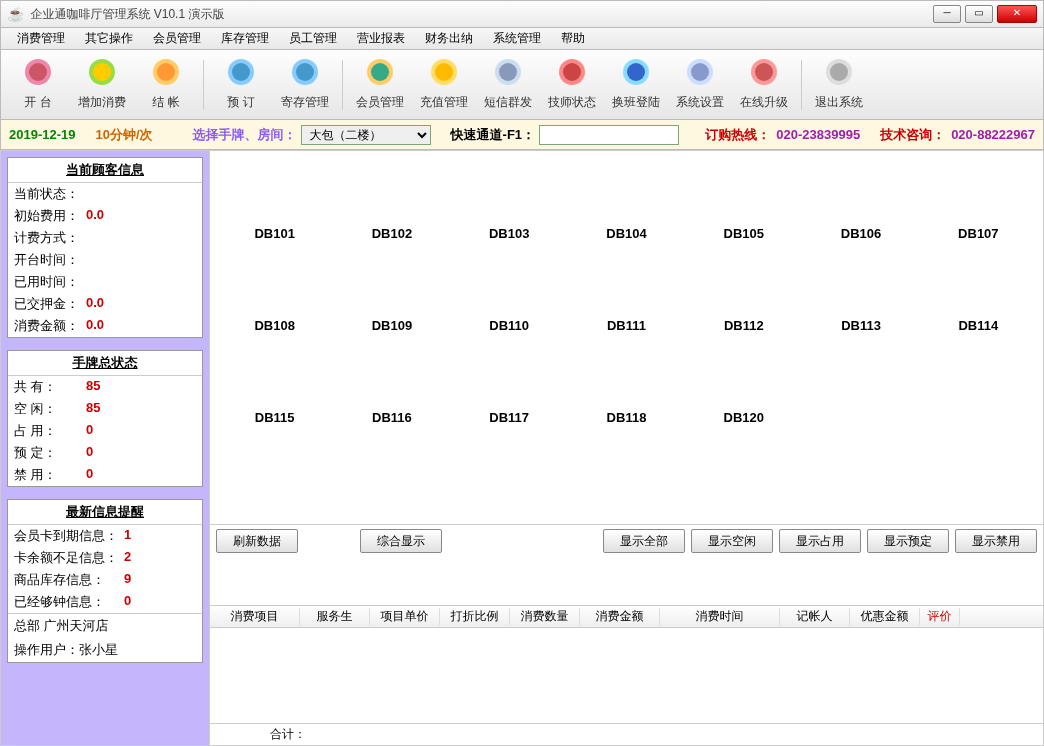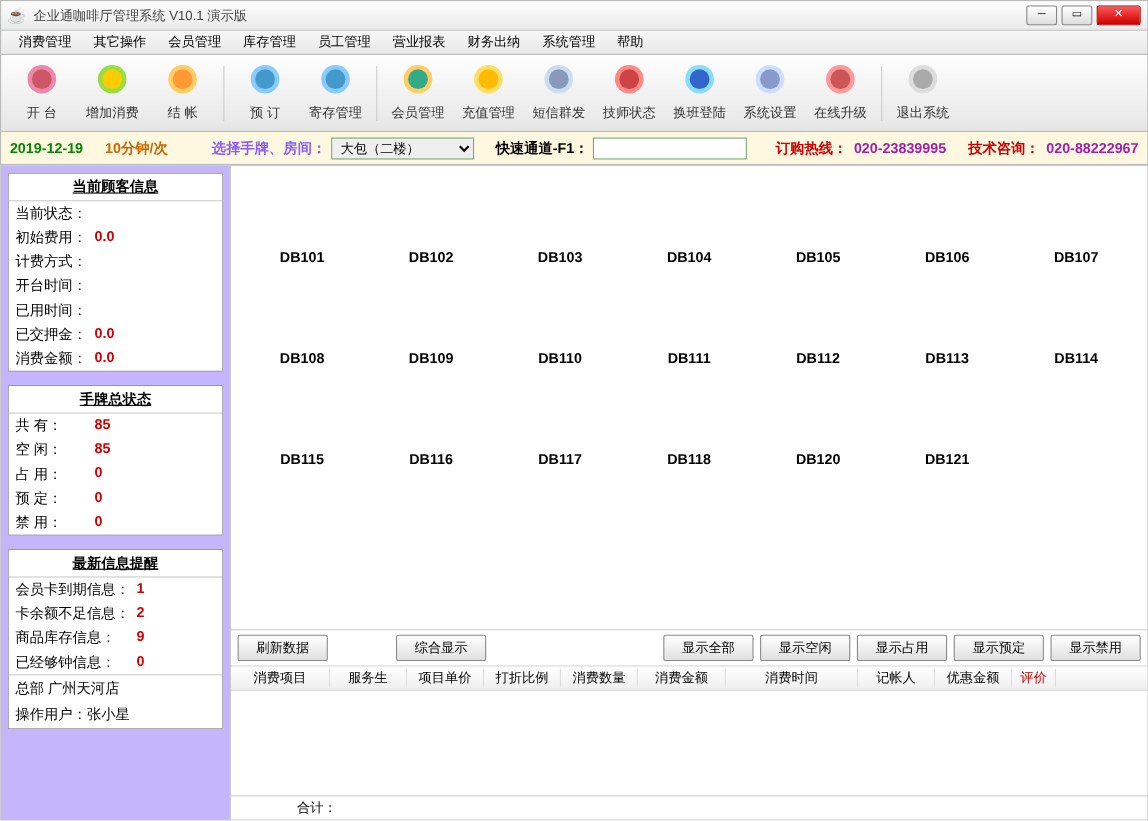--- a/index.html
+++ b/index.html
@@ -37,21 +37,21 @@
 .panel .store { padding: 3px 6px; font-size: 13px; }
 .content { flex: 1; display: flex; flex-direction: column; border: 1px solid #ccc; border-left: none; background: #fff; }
 .roomgrid { flex: 1; overflow-y: scroll; padding: 10px 10px 0 10px; display: grid; grid-template-columns: repeat(7, 1fr); gap: 8px 8px; align-content: start; }
 .room { display: flex; flex-direction: column; align-items: center; cursor: pointer; padding: 4px; }
 .room .folder { width: 70px; height: 55px; position: relative; }
 .room .folder svg { width: 100%; height: 100%; }
 .room .rlabel { margin-top: 6px; font-weight: bold; font-size: 13px; }
 .btnrow { display: flex; padding: 4px 6px; gap: 6px; border-top: 1px solid #ccc; }
 .btnrow button { height: 24px; padding: 0 16px; background: linear-gradient(#fff,#e0e0e0); border: 1px solid #888; border-radius: 2px; cursor: pointer; font-size: 12px; }
 .btnrow .gap { flex: 1; }
-.tablewrap { height: 140px; display: flex; flex-direction: column; border-top: 1px solid #ccc; }
+.tablewrap { height: 140px; display: flex; flex-direction: column; border-top: 1px solid #ccc; margin-top: 48px; }
 .thead { display: flex; background: linear-gradient(#fff,#eee); border-bottom: 1px solid #ccc; height: 22px; align-items: center; }
 .thead div { padding: 0 6px; border-right: 1px solid #ddd; font-size: 12px; text-align: center; }
 .tbody { flex: 1; overflow-x: scroll; background: #fff; }
 .tfoot { height: 22px; display: flex; align-items: center; padding-left: 60px; border-top: 1px solid #ccc; }
 </style>
 </head>
 <body>
 
 <div class="titlebar">
   <span class="app-icon">☕</span>
@@ -427,28 +427,20 @@
               <rect x="6" y="14" width="58" height="18" rx="3" fill="url(#fgh)"></rect>
             </svg></div>
           <div class="rlabel">DB120</div>
         </div>
         <div class="room">
           <div class="folder"><svg viewBox="0 0 70 55">
               <path d="M4 12 L4 8 Q4 4 8 4 L28 4 Q30 4 32 8 L34 12 Z" fill="url(#fg)"></path>
               <rect x="4" y="12" width="62" height="40" rx="4" fill="url(#fg)"></rect>
               <rect x="6" y="14" width="58" height="18" rx="3" fill="url(#fgh)"></rect>
             </svg></div>
-          <div class="rlabel">DB121</div>
-        </div>
-        <div class="room">
-          <div class="folder"><svg viewBox="0 0 70 55">
-              <path d="M4 12 L4 8 Q4 4 8 4 L28 4 Q30 4 32 8 L34 12 Z" fill="url(#fg)"></path>
-              <rect x="4" y="12" width="62" height="40" rx="4" fill="url(#fg)"></rect>
-              <rect x="6" y="14" width="58" height="18" rx="3" fill="url(#fgh)"></rect>
-            </svg></div>
           <div class="rlabel"></div>
         </div>
         <div class="room">
           <div class="folder"><svg viewBox="0 0 70 55">
               <path d="M4 12 L4 8 Q4 4 8 4 L28 4 Q30 4 32 8 L34 12 Z" fill="url(#fg)"></path>
               <rect x="4" y="12" width="62" height="40" rx="4" fill="url(#fg)"></rect>
               <rect x="6" y="14" width="58" height="18" rx="3" fill="url(#fgh)"></rect>
             </svg></div>
           <div class="rlabel"></div>
         </div>

